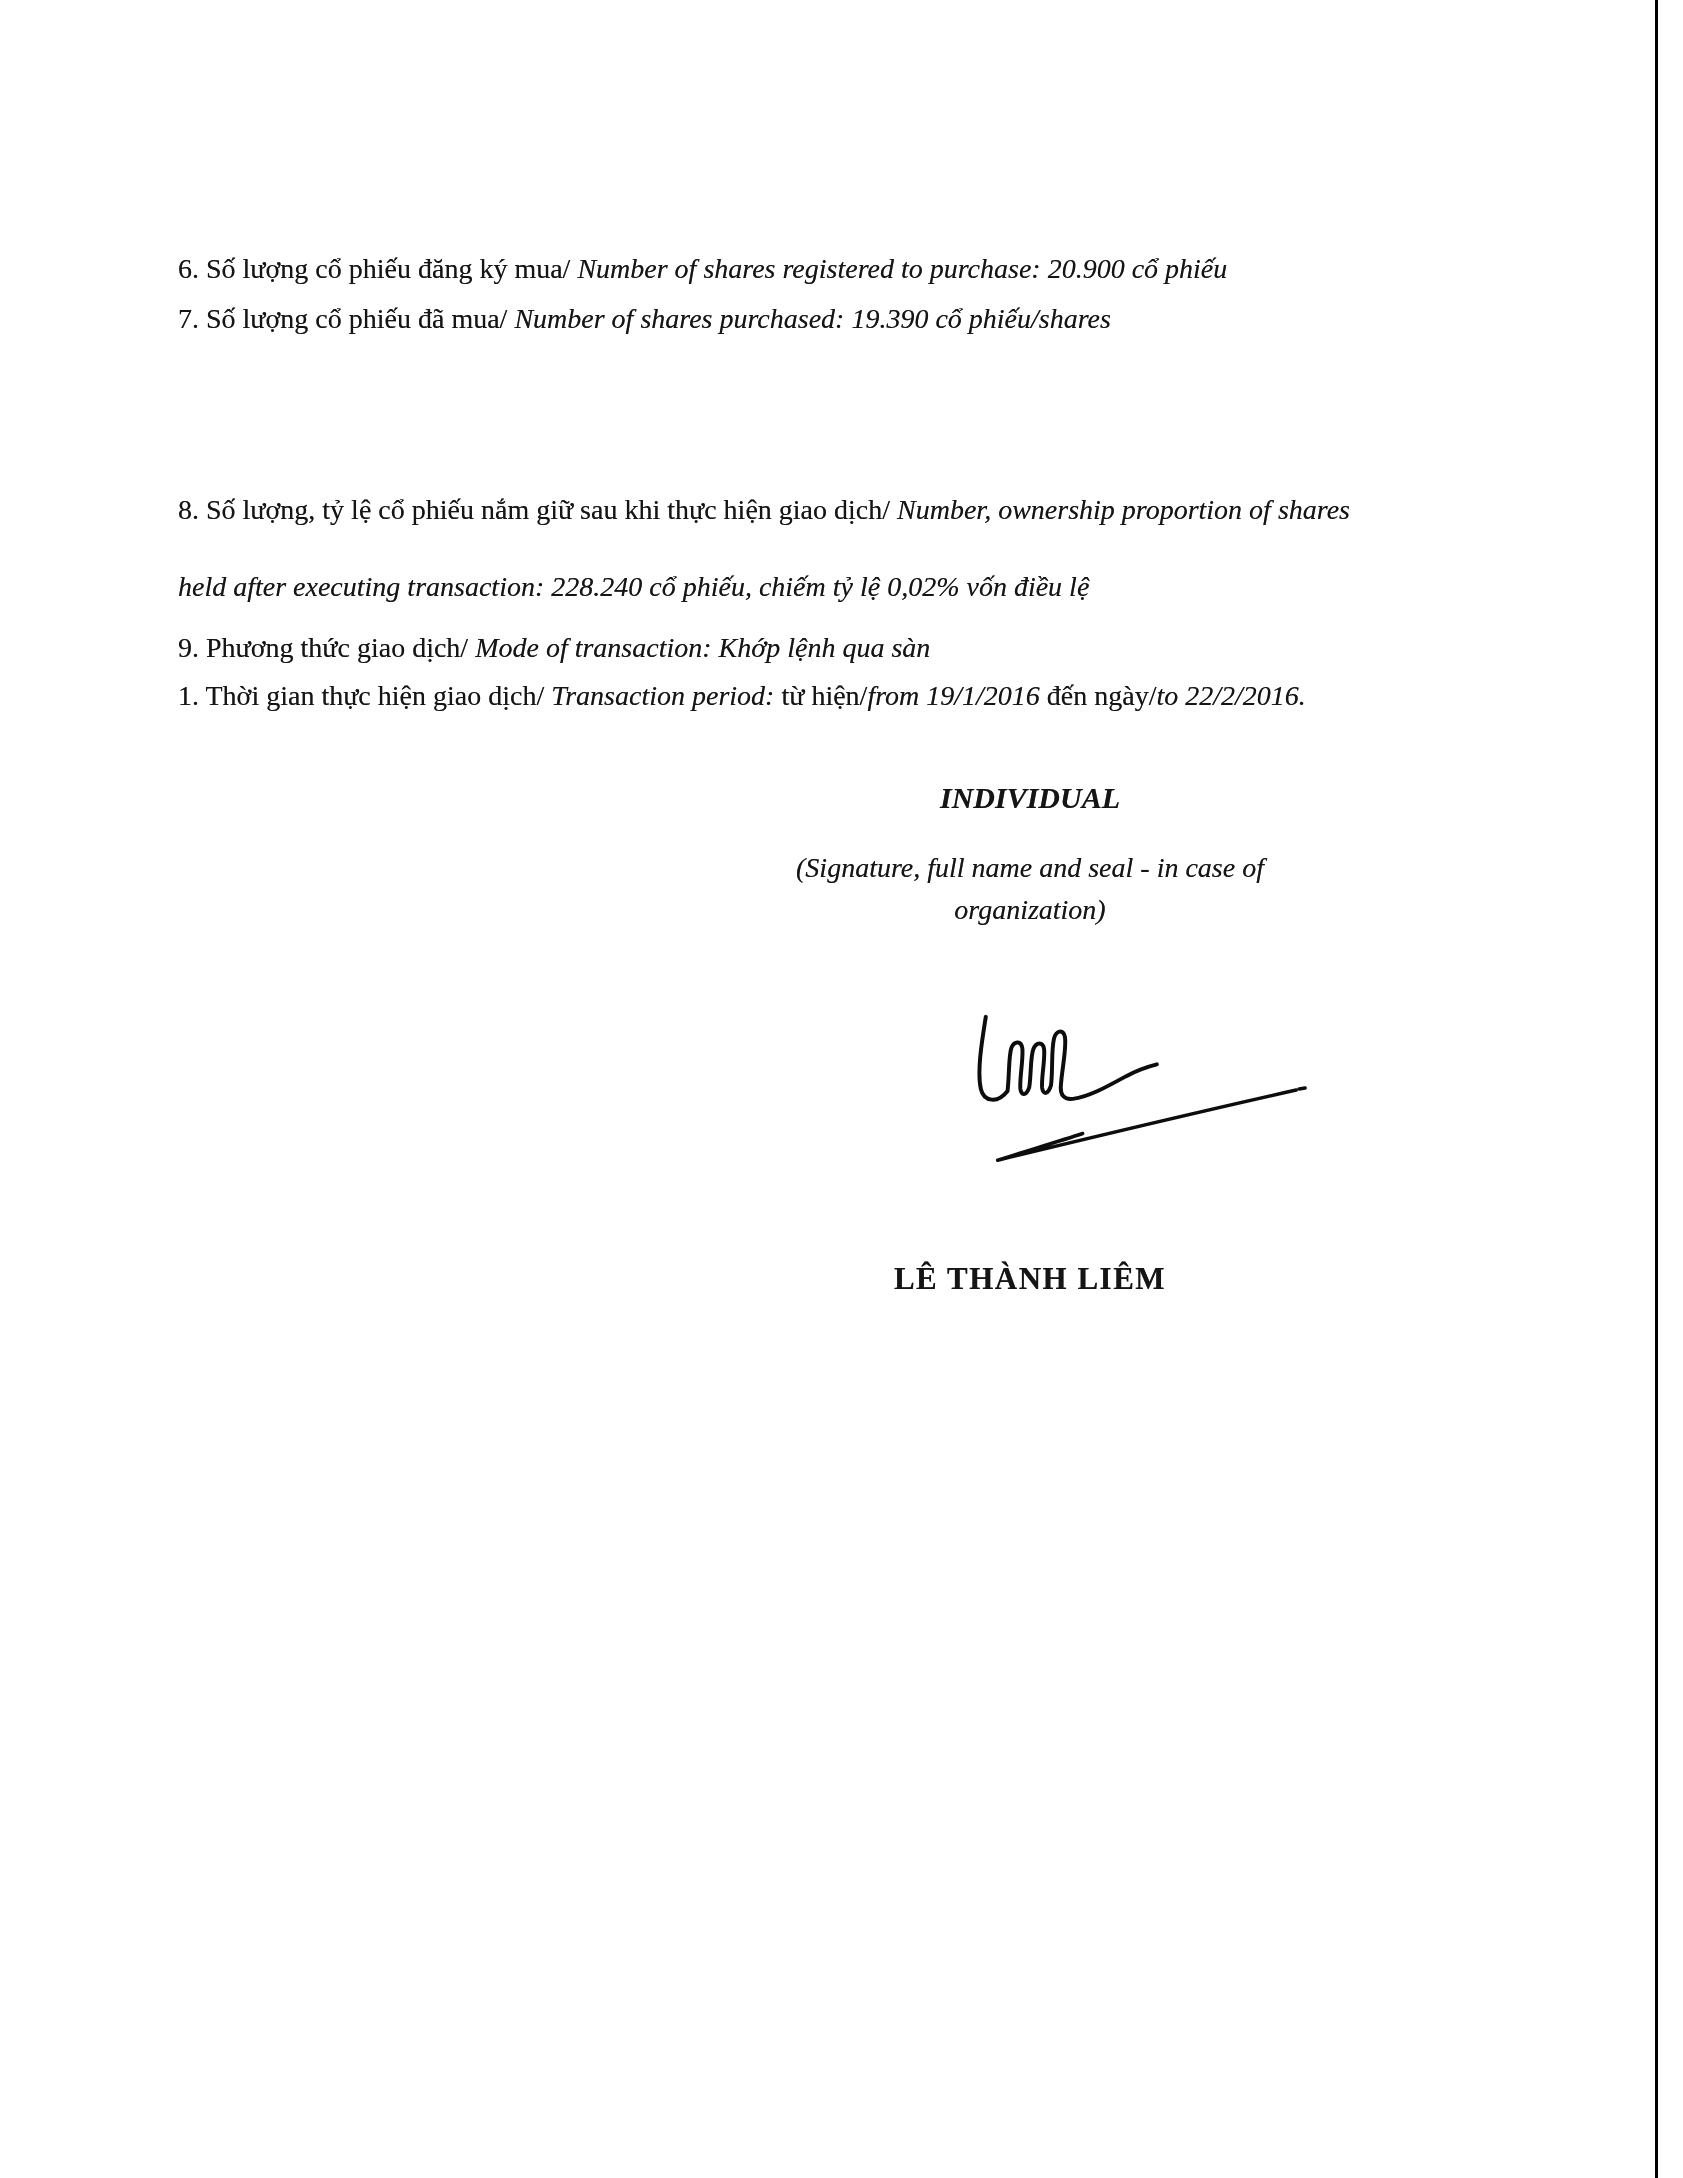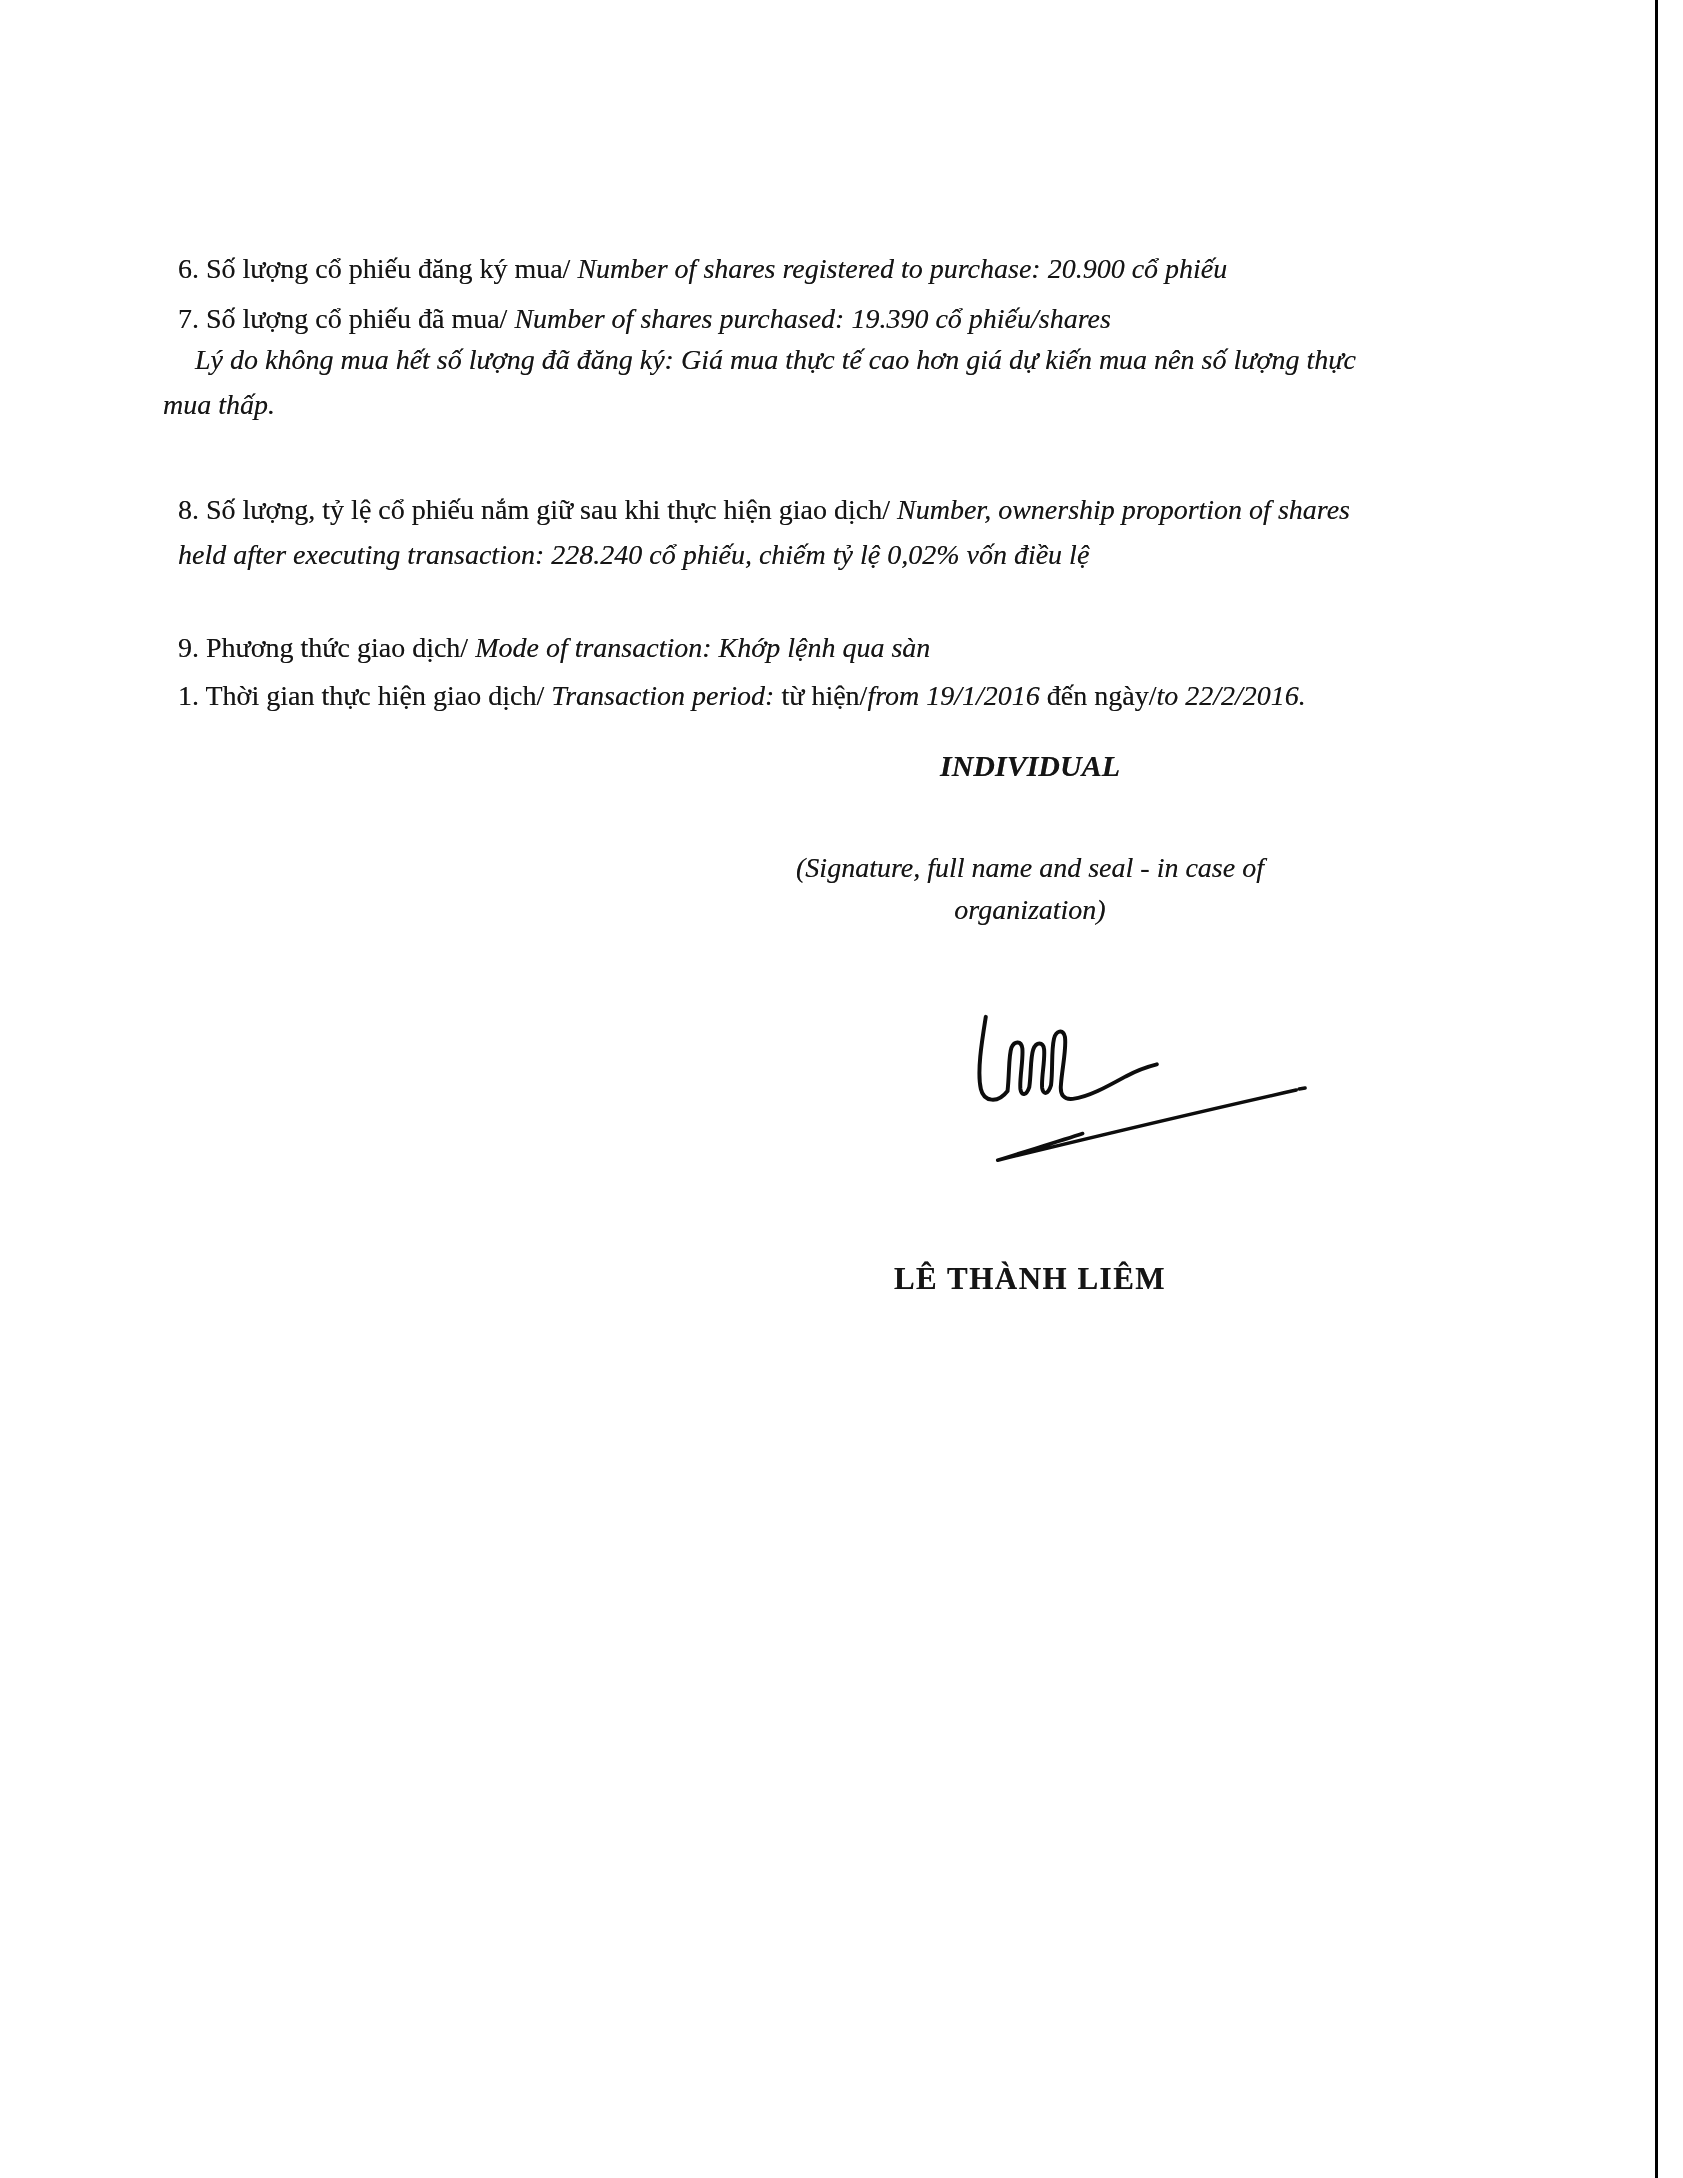--- a/index.html
+++ b/index.html
@@ -22,21 +22,21 @@
   }
   .line {
     position: absolute;
     left: 178px;
     width: 1426px;
     font-size: 28px;
     line-height: 45px;
     white-space: nowrap;
     text-shadow: 0 0 0.6px rgba(0,0,0,0.55);
   }
-  .it { font-style: italic; }
+  .it { font-style: italic; margin-top: 32px; }
   .reason { left: 163px; }
   .reason .first { text-indent: 32px; }
   .center-block {
     position: absolute;
     left: 614px;
     width: 832px;
     text-align: center;
     text-shadow: 0 0 0.6px rgba(0,0,0,0.55);
   }
   .sig-title {
@@ -69,24 +69,20 @@
 <body>
 
 <div class="page">
 
   <div class="scan-edge"></div>
 
   <p class="line" style="top:218px"><span>6. Số lượng cổ phiếu đăng ký mua/ </span><span class="it">Number of shares registered to purchase: 20.900 cổ phiếu</span></p>
 
   <p class="line" style="top:268px"><span>7. Số lượng cổ phiếu đã mua/ </span><span class="it">Number of shares purchased: 19.390 cổ phiếu/shares</span></p>
 
-  <div class="line reason it" style="top:337px">
-    <div class="first">Lý do không mua hết số lượng đã đăng ký: Giá mua thực tế cao hơn giá dự kiến mua nên số lượng thực</div>
-    <div>mua thấp.</div>
-  </div>
 
   <div class="line" style="top:487px">
     <div><span>8. Số lượng, tỷ lệ cổ phiếu nắm giữ sau khi thực hiện giao dịch/ </span><span class="it">Number, ownership proportion of shares</span></div>
     <div class="it">held after executing transaction: 228.240 cổ phiếu, chiếm tỷ lệ 0,02% vốn điều lệ</div>
   </div>
 
   <p class="line" style="top:597px"><span>9. Phương thức giao dịch/ </span><span class="it">Mode of transaction: Khớp lệnh qua sàn</span></p>
 
   <p class="line" style="top:645px"><span>1. Thời gian thực hiện giao dịch/ </span><span class="it">Transaction period:</span><span> từ hiện/</span><span class="it">from 19/1/2016</span><span> đến ngày/</span><span class="it">to 22/2/2016.</span></p>
 

